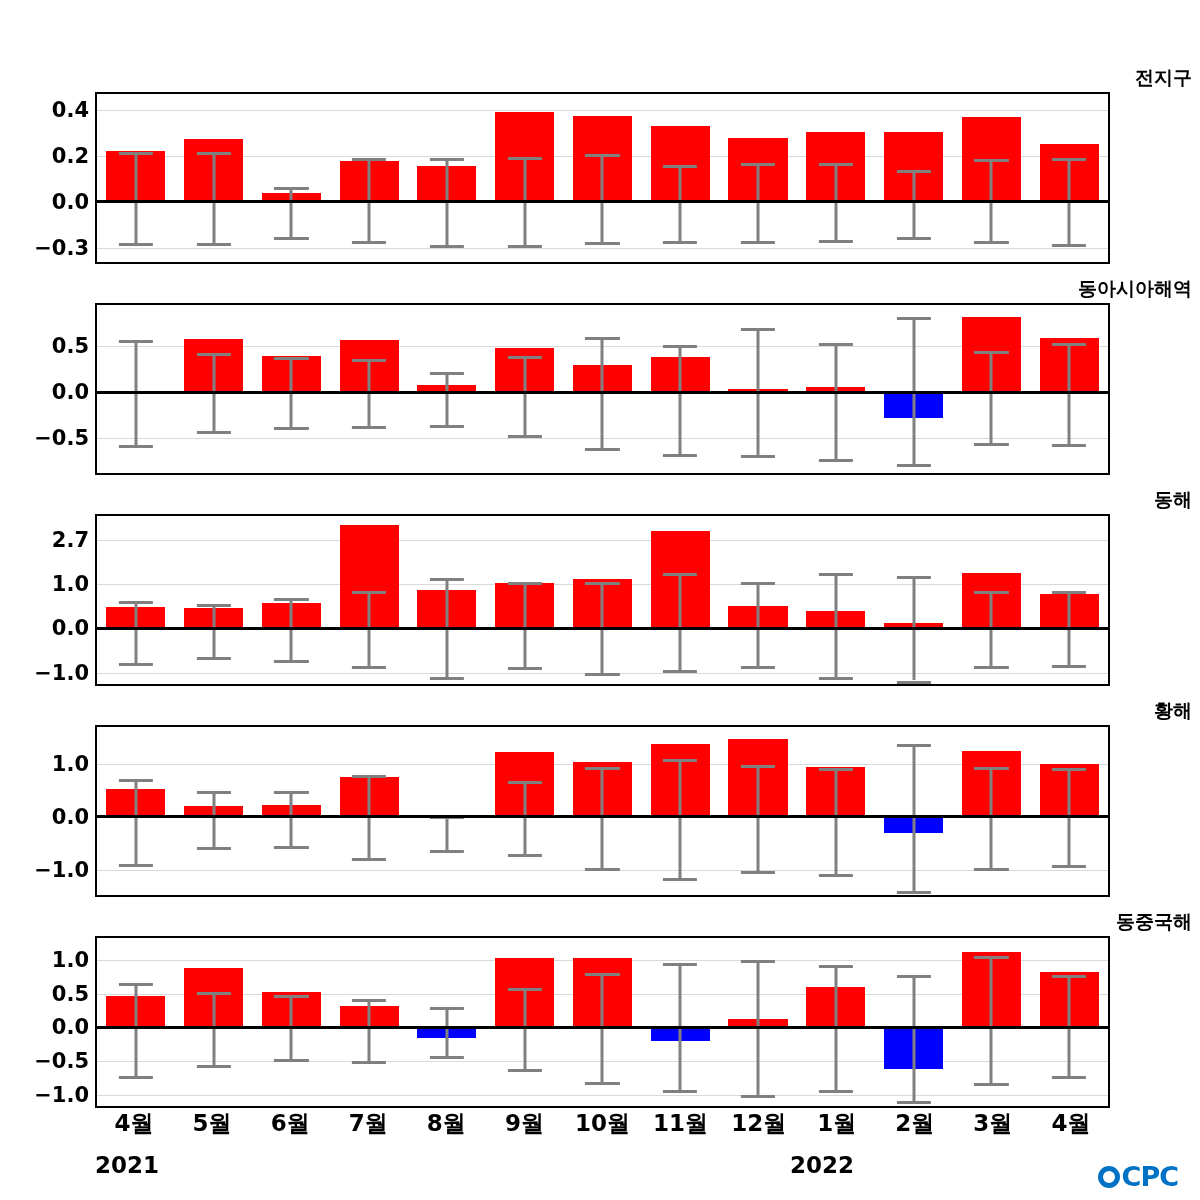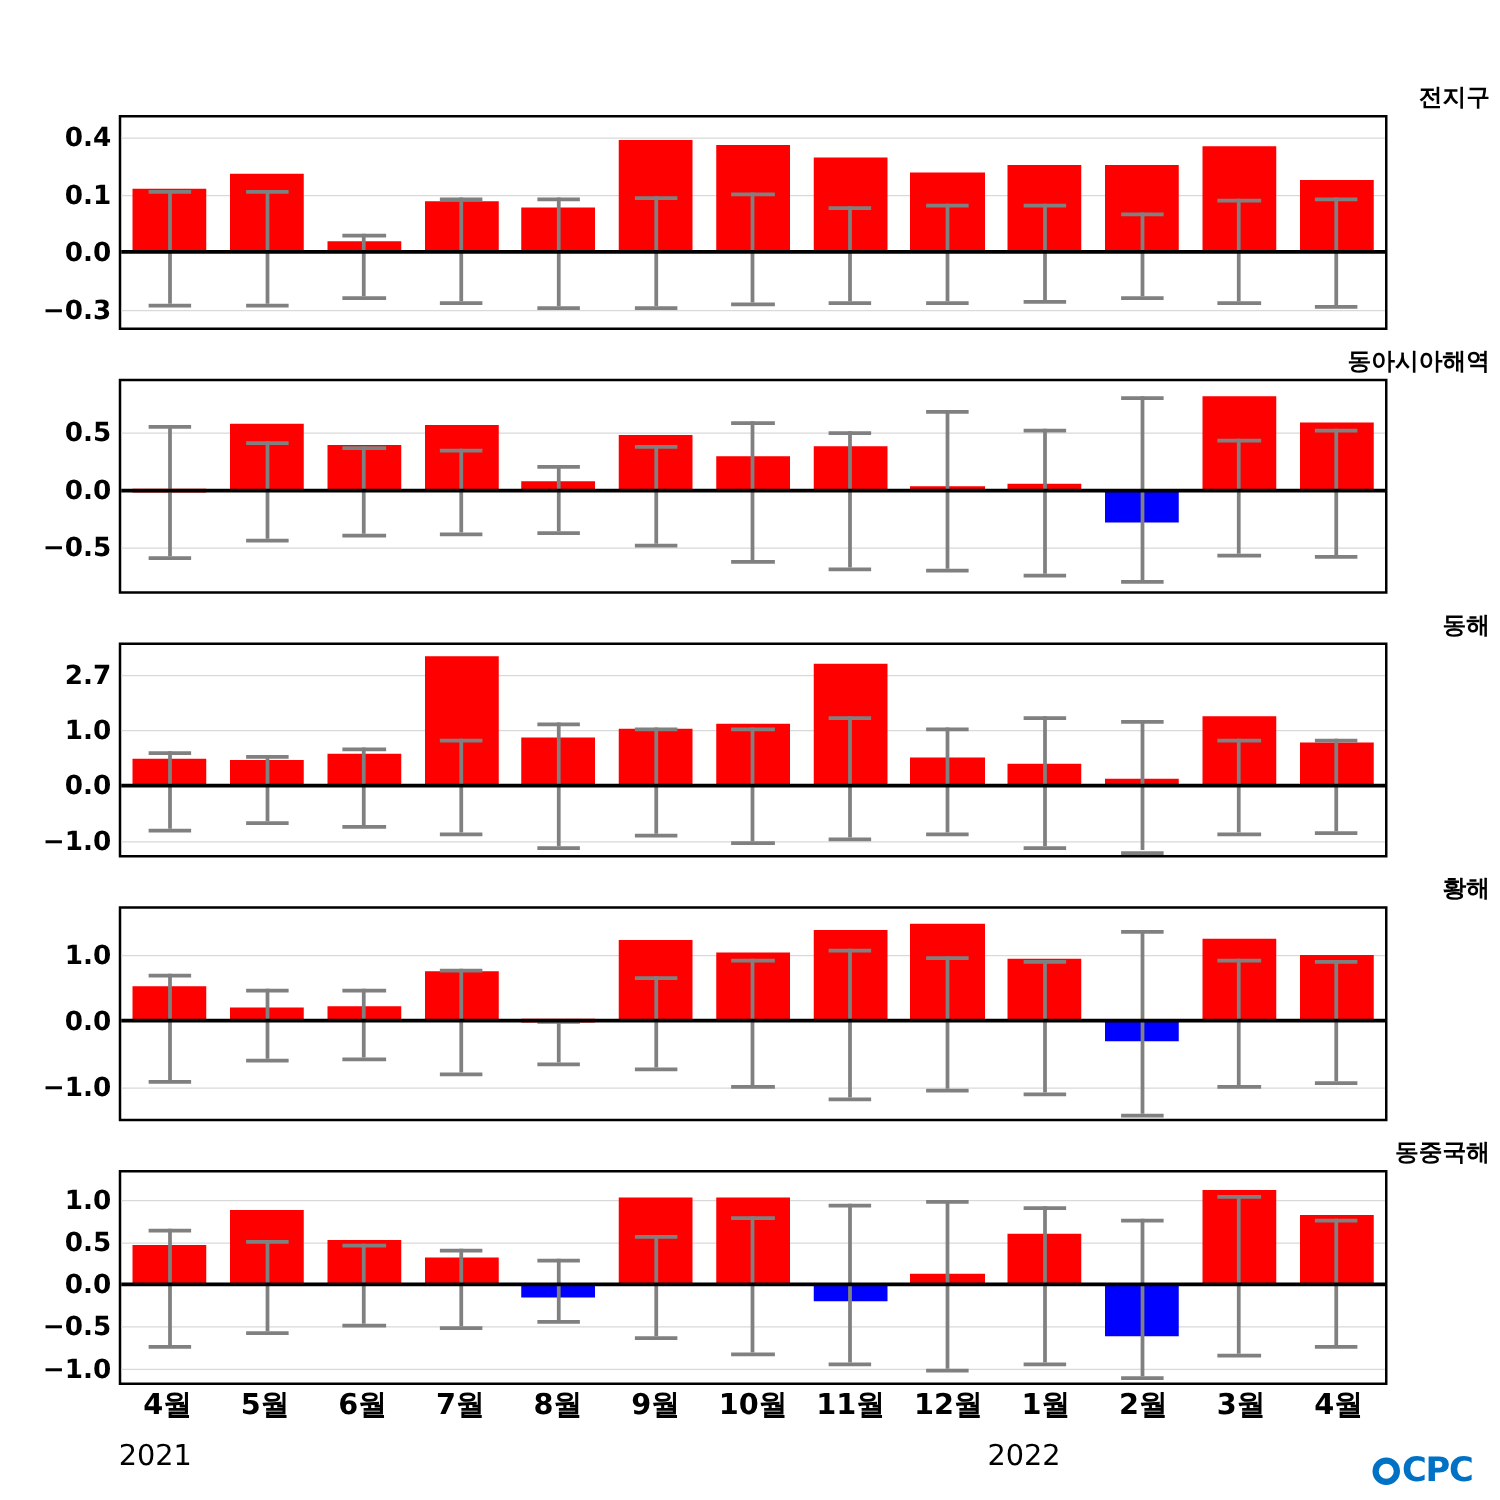--- a/index.html
+++ b/index.html
@@ -37,21 +37,21 @@
   .bar.redline{background:#ff0000;}
 
   .whisker{position:absolute;left:50%;width:3px;transform:translateX(-50%);background:#808080;}
   .cap{position:absolute;left:50%;width:44%;height:3px;transform:translateX(-50%);background:#808080;}
 
   .xaxis{position:absolute;left:95px;right:90px;top:1108px;height:60px;}
   .xlabel{
     position:absolute;top:0;text-align:center;font-size:23px;font-weight:bold;
     transform:translateX(-50%);white-space:nowrap;
   }
-  .year{position:absolute;font-size:23px;font-weight:normal;}
+  .year{position:absolute;font-size:23px;font-weight:bold;}
   .year.y1{left:95px;top:1152px;}
   .year.y2{left:790px;top:1152px;}
 
   .logo{
     position:absolute;right:22px;bottom:8px;font-size:27px;font-weight:bold;
     color:#0072c6;letter-spacing:-1px;display:flex;align-items:center;
   }
   .logo .ring{
     display:inline-block;width:22px;height:22px;border:5px solid #0072c6;
     border-radius:50%;margin-right:2px;box-sizing:border-box;
@@ -64,21 +64,21 @@
 
 
   <div id="panels">
       <div class="panel" style="top: 92px; height: 172px;">
         <div class="panel-label">전지구</div>
         <div class="plot" style="height: 172px;">
           <div class="grid-line" style="top: 153.653px;"></div>
           <div class="ytick" style="top: 153.653px;">−0.3</div>
           <div class="ytick" style="top: 107.787px;">0.0</div>
           <div class="grid-line" style="top: 61.92px;"></div>
-          <div class="ytick" style="top: 61.92px;">0.1</div>
+          <div class="ytick" style="top: 61.92px;">0.2</div>
           <div class="grid-line" style="top: 16.0533px;"></div>
           <div class="ytick" style="top: 16.0533px;">0.4</div>
           <div class="bars">
             <div class="barslot" style="left: 0%; width: 7.69231%;">
               <div class="bar pos" style="top: 57.3333px; height: 50.4533px;"></div>
               <div class="whisker" style="top: 58.48px; height: 90.5867px;"></div>
               <div class="cap" style="top: 58.48px;"></div>
               <div class="cap" style="top: 149.067px;"></div>
             </div>
             <div class="barslot" style="left: 7.69231%; width: 7.69231%;">

